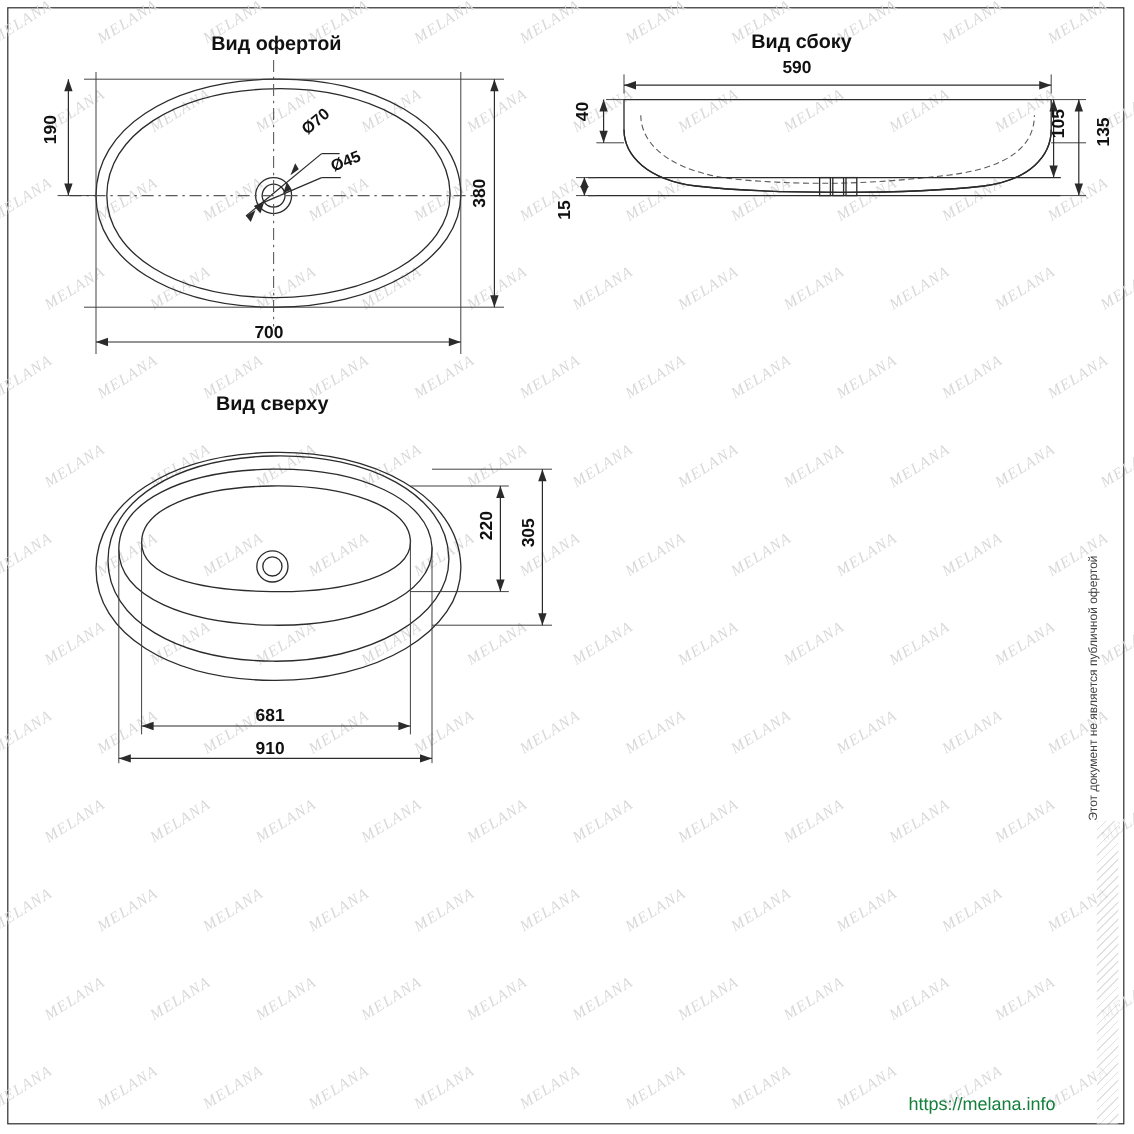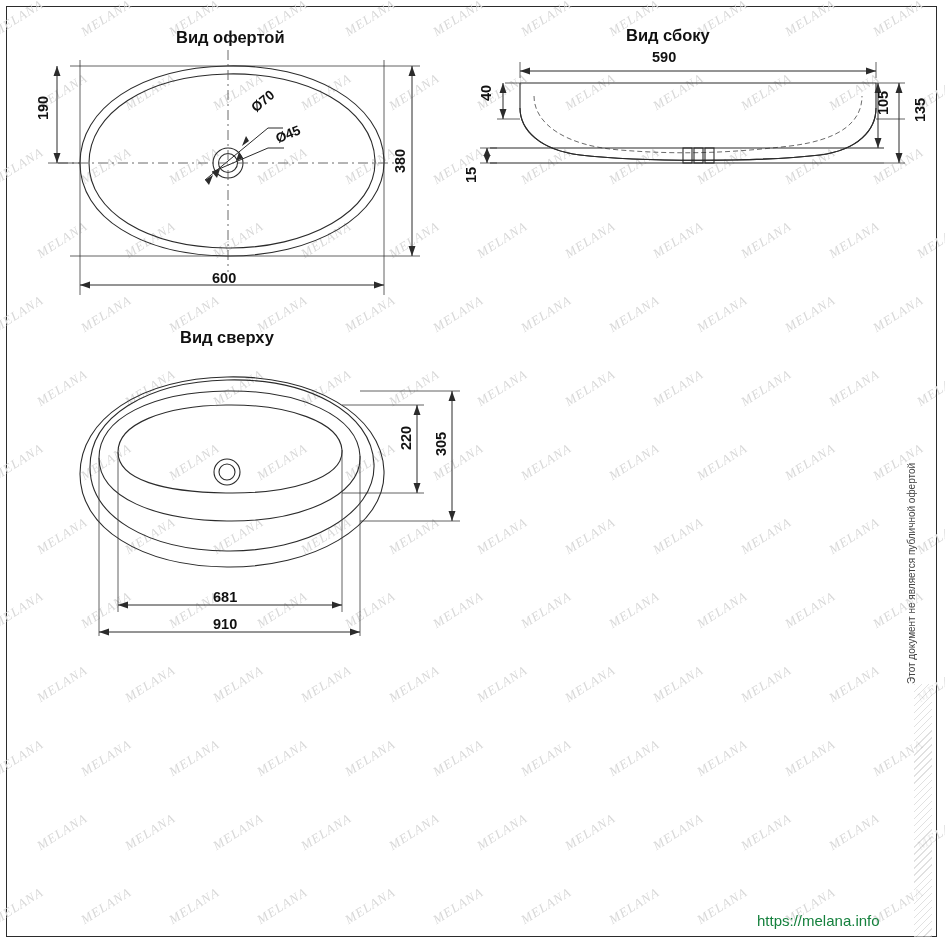--- a/index.html
+++ b/index.html
@@ -484,21 +484,21 @@
         <line x1="452" y1="391" x2="452" y2="521"></line>
       </g>
       <g fill="#2b2b2b" stroke="none">
         <polygon points="452,391 448.5,401 455.5,401"></polygon>
         <polygon points="452,521 448.5,511 455.5,511"></polygon>
       </g>
 
     </g>
   </svg>
 
-  <div class="dim" style="left:212px; top:270px;">600</div>
+  <div class="dim" style="left:212px; top:270px;">700</div>
   <div class="dim-v" style="left:380px; top:153px; width:40px; text-align:center;">380</div>
   <div class="dim-v" style="left:23px; top:100px; width:40px; text-align:center;">190</div>
   <div class="lead" style="left:258px; top:100px; transform: rotate(-40deg);">Ø70</div>
   <div class="lead" style="left:279px; top:131px; transform: rotate(-22deg);">Ø45</div>
 
   <div class="dim" style="left:652px; top:49px;">590</div>
   <div class="dim-v" style="left:900px; top:102px; width:40px; text-align:center;">135</div>
   <div class="dim-v" style="left:863px; top:95px; width:40px; text-align:center;">105</div>
   <div class="dim-v" style="left:466px; top:85px; width:40px; text-align:center;">40</div>
   <div class="dim-v" style="left:451px; top:167px; width:40px; text-align:center;">15</div>

